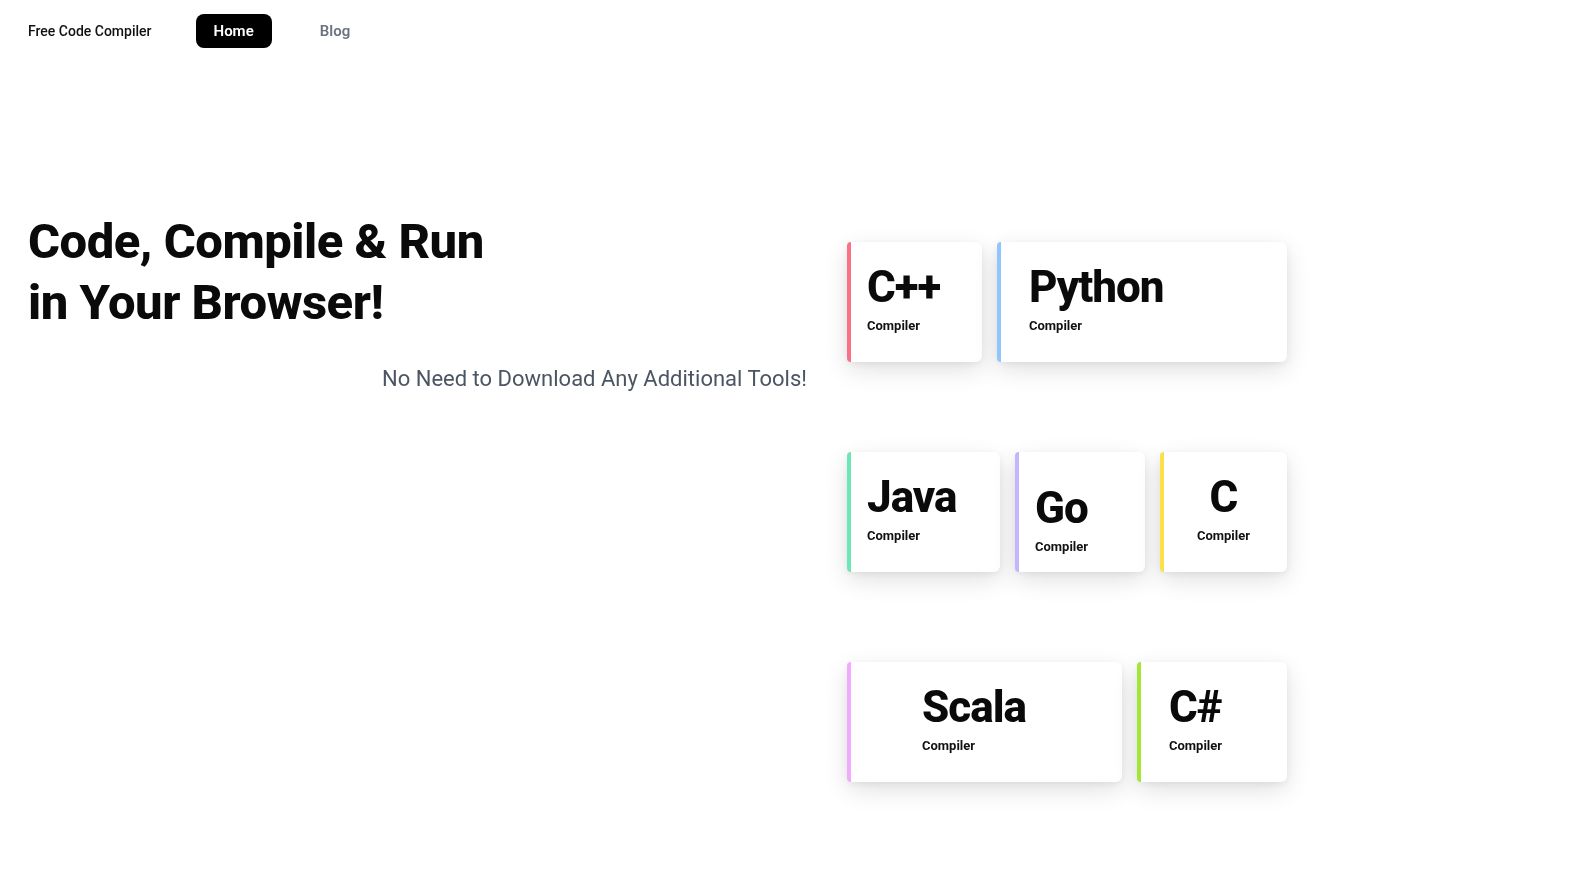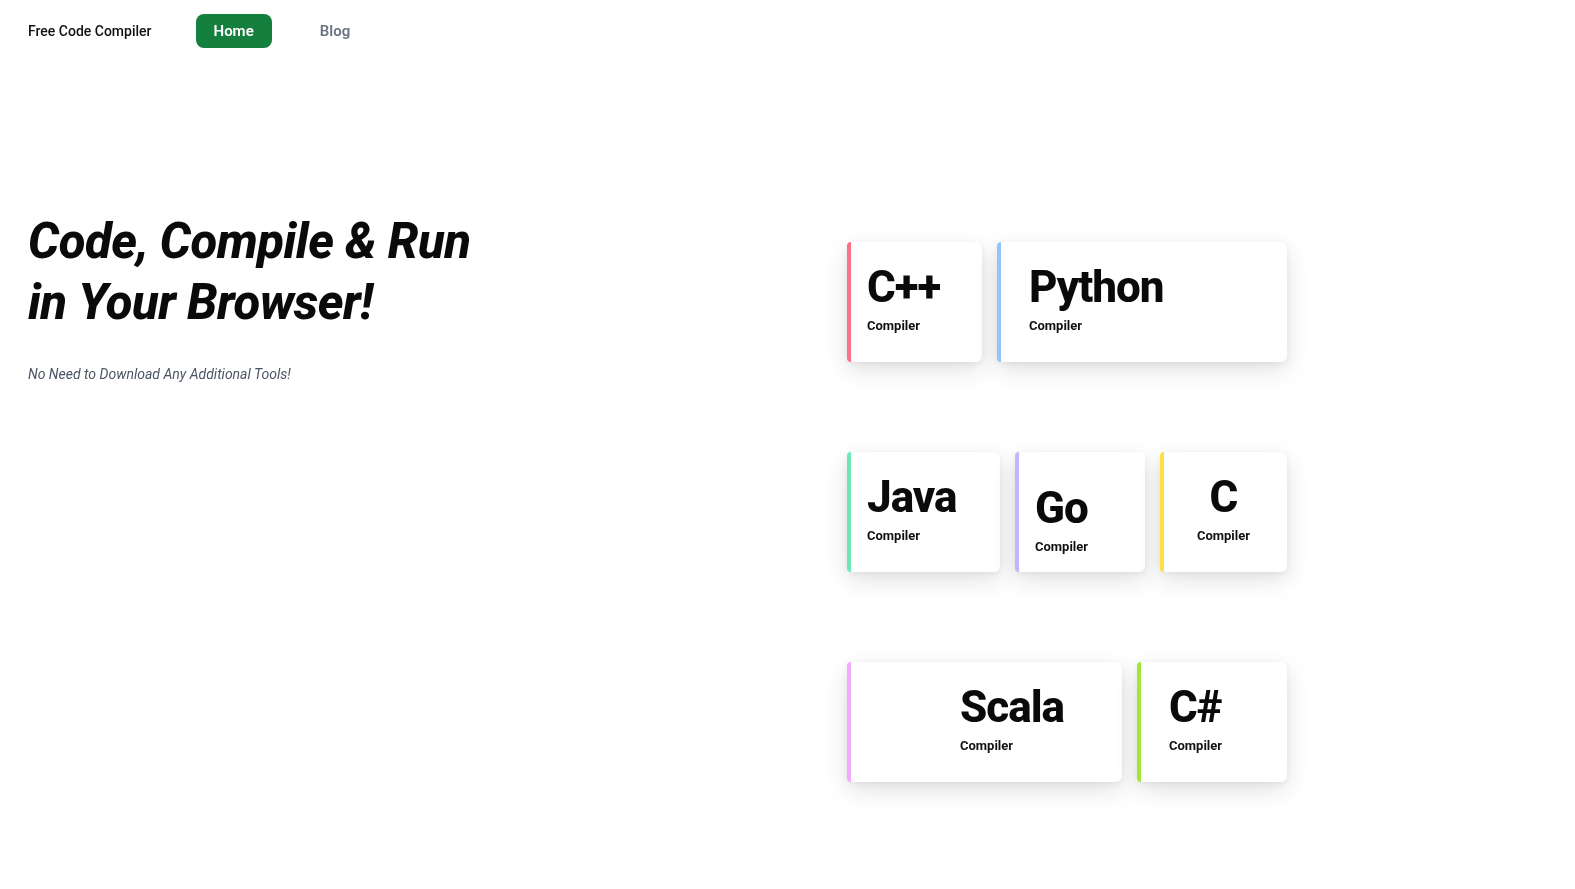--- a/index.html
+++ b/index.html
@@ -38,49 +38,49 @@
     .nav-link {
       font-size: 15px;
       font-weight: 600;
       color: #6b7280;
       cursor: pointer;
       padding: 8px 18px;
       border-radius: 8px;
     }
 
     .nav-link.active {
-      background: #15803d;
+      background: #000000;
       color: #ffffff;
     }
 
     .main {
       display: flex;
       padding: 130px 28px 0 28px;
       gap: 40px;
     }
 
     .hero-left {
       flex: 1;
       padding-top: 20px;
-      font-style: italic;
     }
 
     .hero-heading {
       font-size: 49px;
       font-weight: 800;
       line-height: 1.24;
       color: #0a0a0a;
       letter-spacing: -0.5px;
     }
 
     .hero-sub {
       margin-top: 32px;
-      font-size: 14px;
+      font-size: 22px;
       font-weight: 400;
       color: #4b5563;
+      text-align: right;
     }
 
     .hero-right {
       width: 440px;
       display: flex;
       flex-direction: column;
       gap: 90px;
       margin-right: 260px;
       padding-top: 50px;
     }
@@ -142,21 +142,21 @@
 
     .card-go { width: 130px; justify-content: flex-end; }
     .card-go .card-accent { background: #c4b5fd; }
     .card-go .card-inner { margin-left: 0; }
 
     .card-c { flex: 1; }
     .card-c .card-accent { background: #fde047; }
     .card-c .card-inner { text-align: center; }
 
     
-    .card-scala { flex: 1; align-items: center; }
+    .card-scala { flex: 1; }
     .card-scala .card-accent { background: #f0abfc; }
     .card-scala .card-inner { margin-left: 55px; }
 
     .card-csharp { width: 150px; }
     .card-csharp .card-accent { background: #a3e635; }
     .card-csharp .card-inner { margin-left: 12px; }
   </style>
 </head>
 <body>
 

